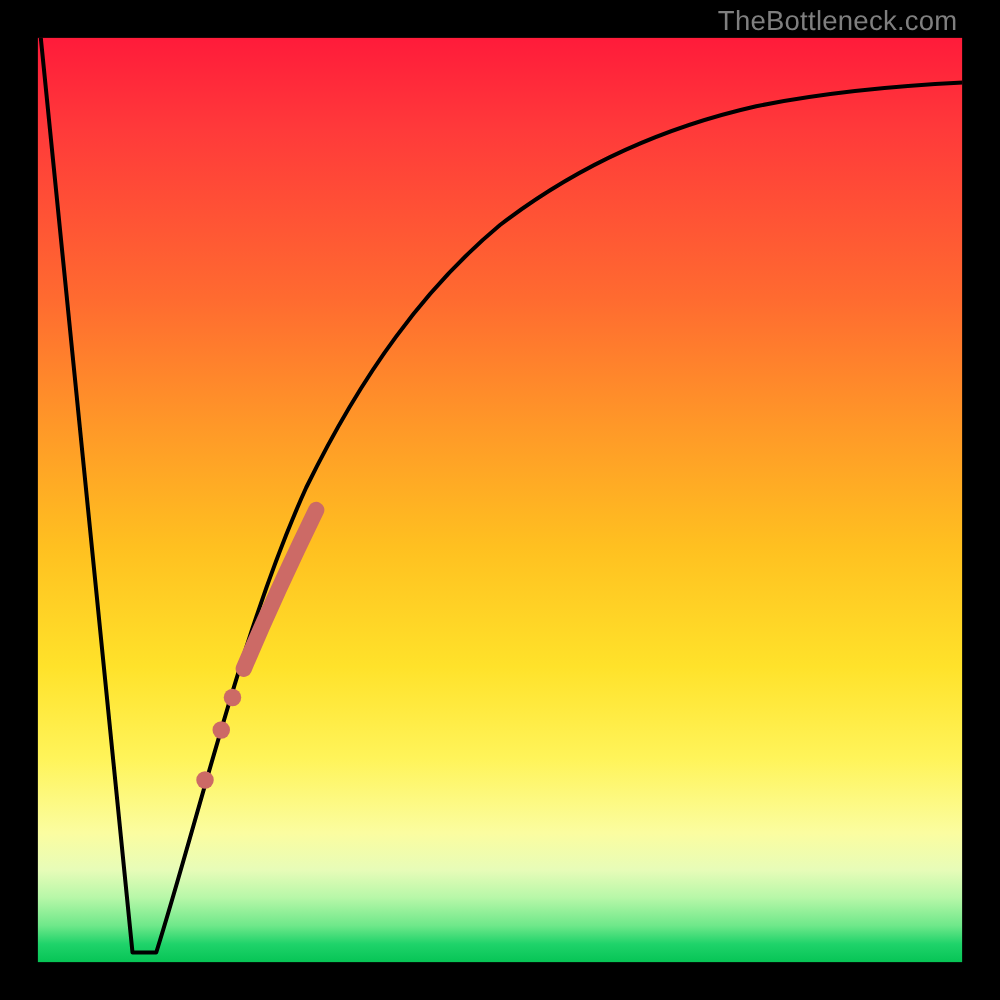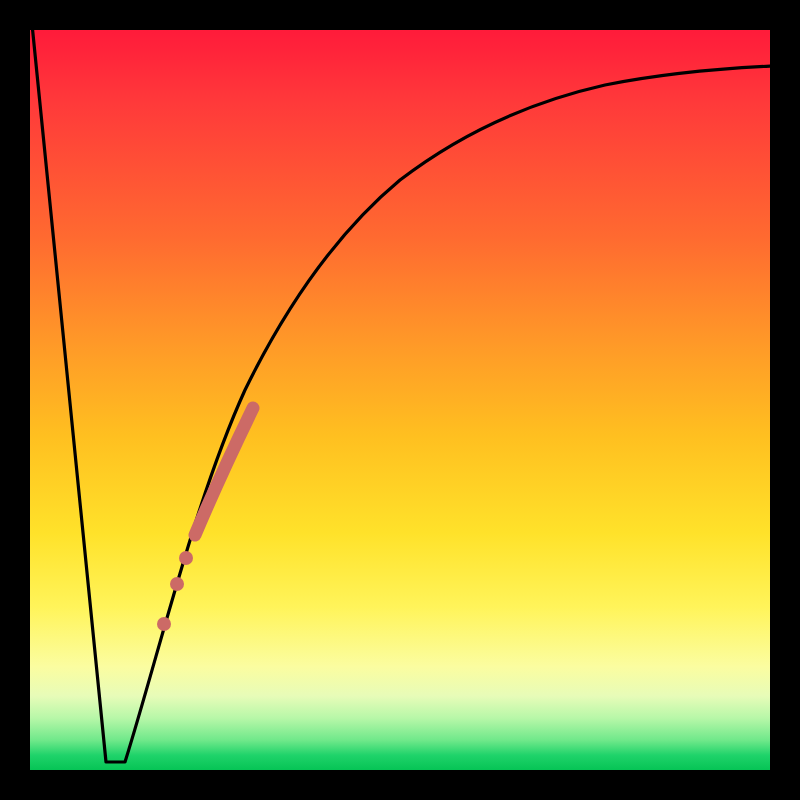--- a/index.html
+++ b/index.html
@@ -87,13 +87,14 @@
                C 184 460, 205 415, 223 378" fill="none" stroke="#cc6a66" stroke-width="13" stroke-linecap="round"></path>
 
       <circle cx="156" cy="528" r="7" fill="#cc6a66"></circle>
       <circle cx="147" cy="554" r="7" fill="#cc6a66"></circle>
       <circle cx="134" cy="594" r="7" fill="#cc6a66"></circle>
     </svg>
   </div>
 
   <div class="frame"></div>
 
+  <div class="attribution">TheBottleneck.com</div>
 </div>
 
 </body></html>

